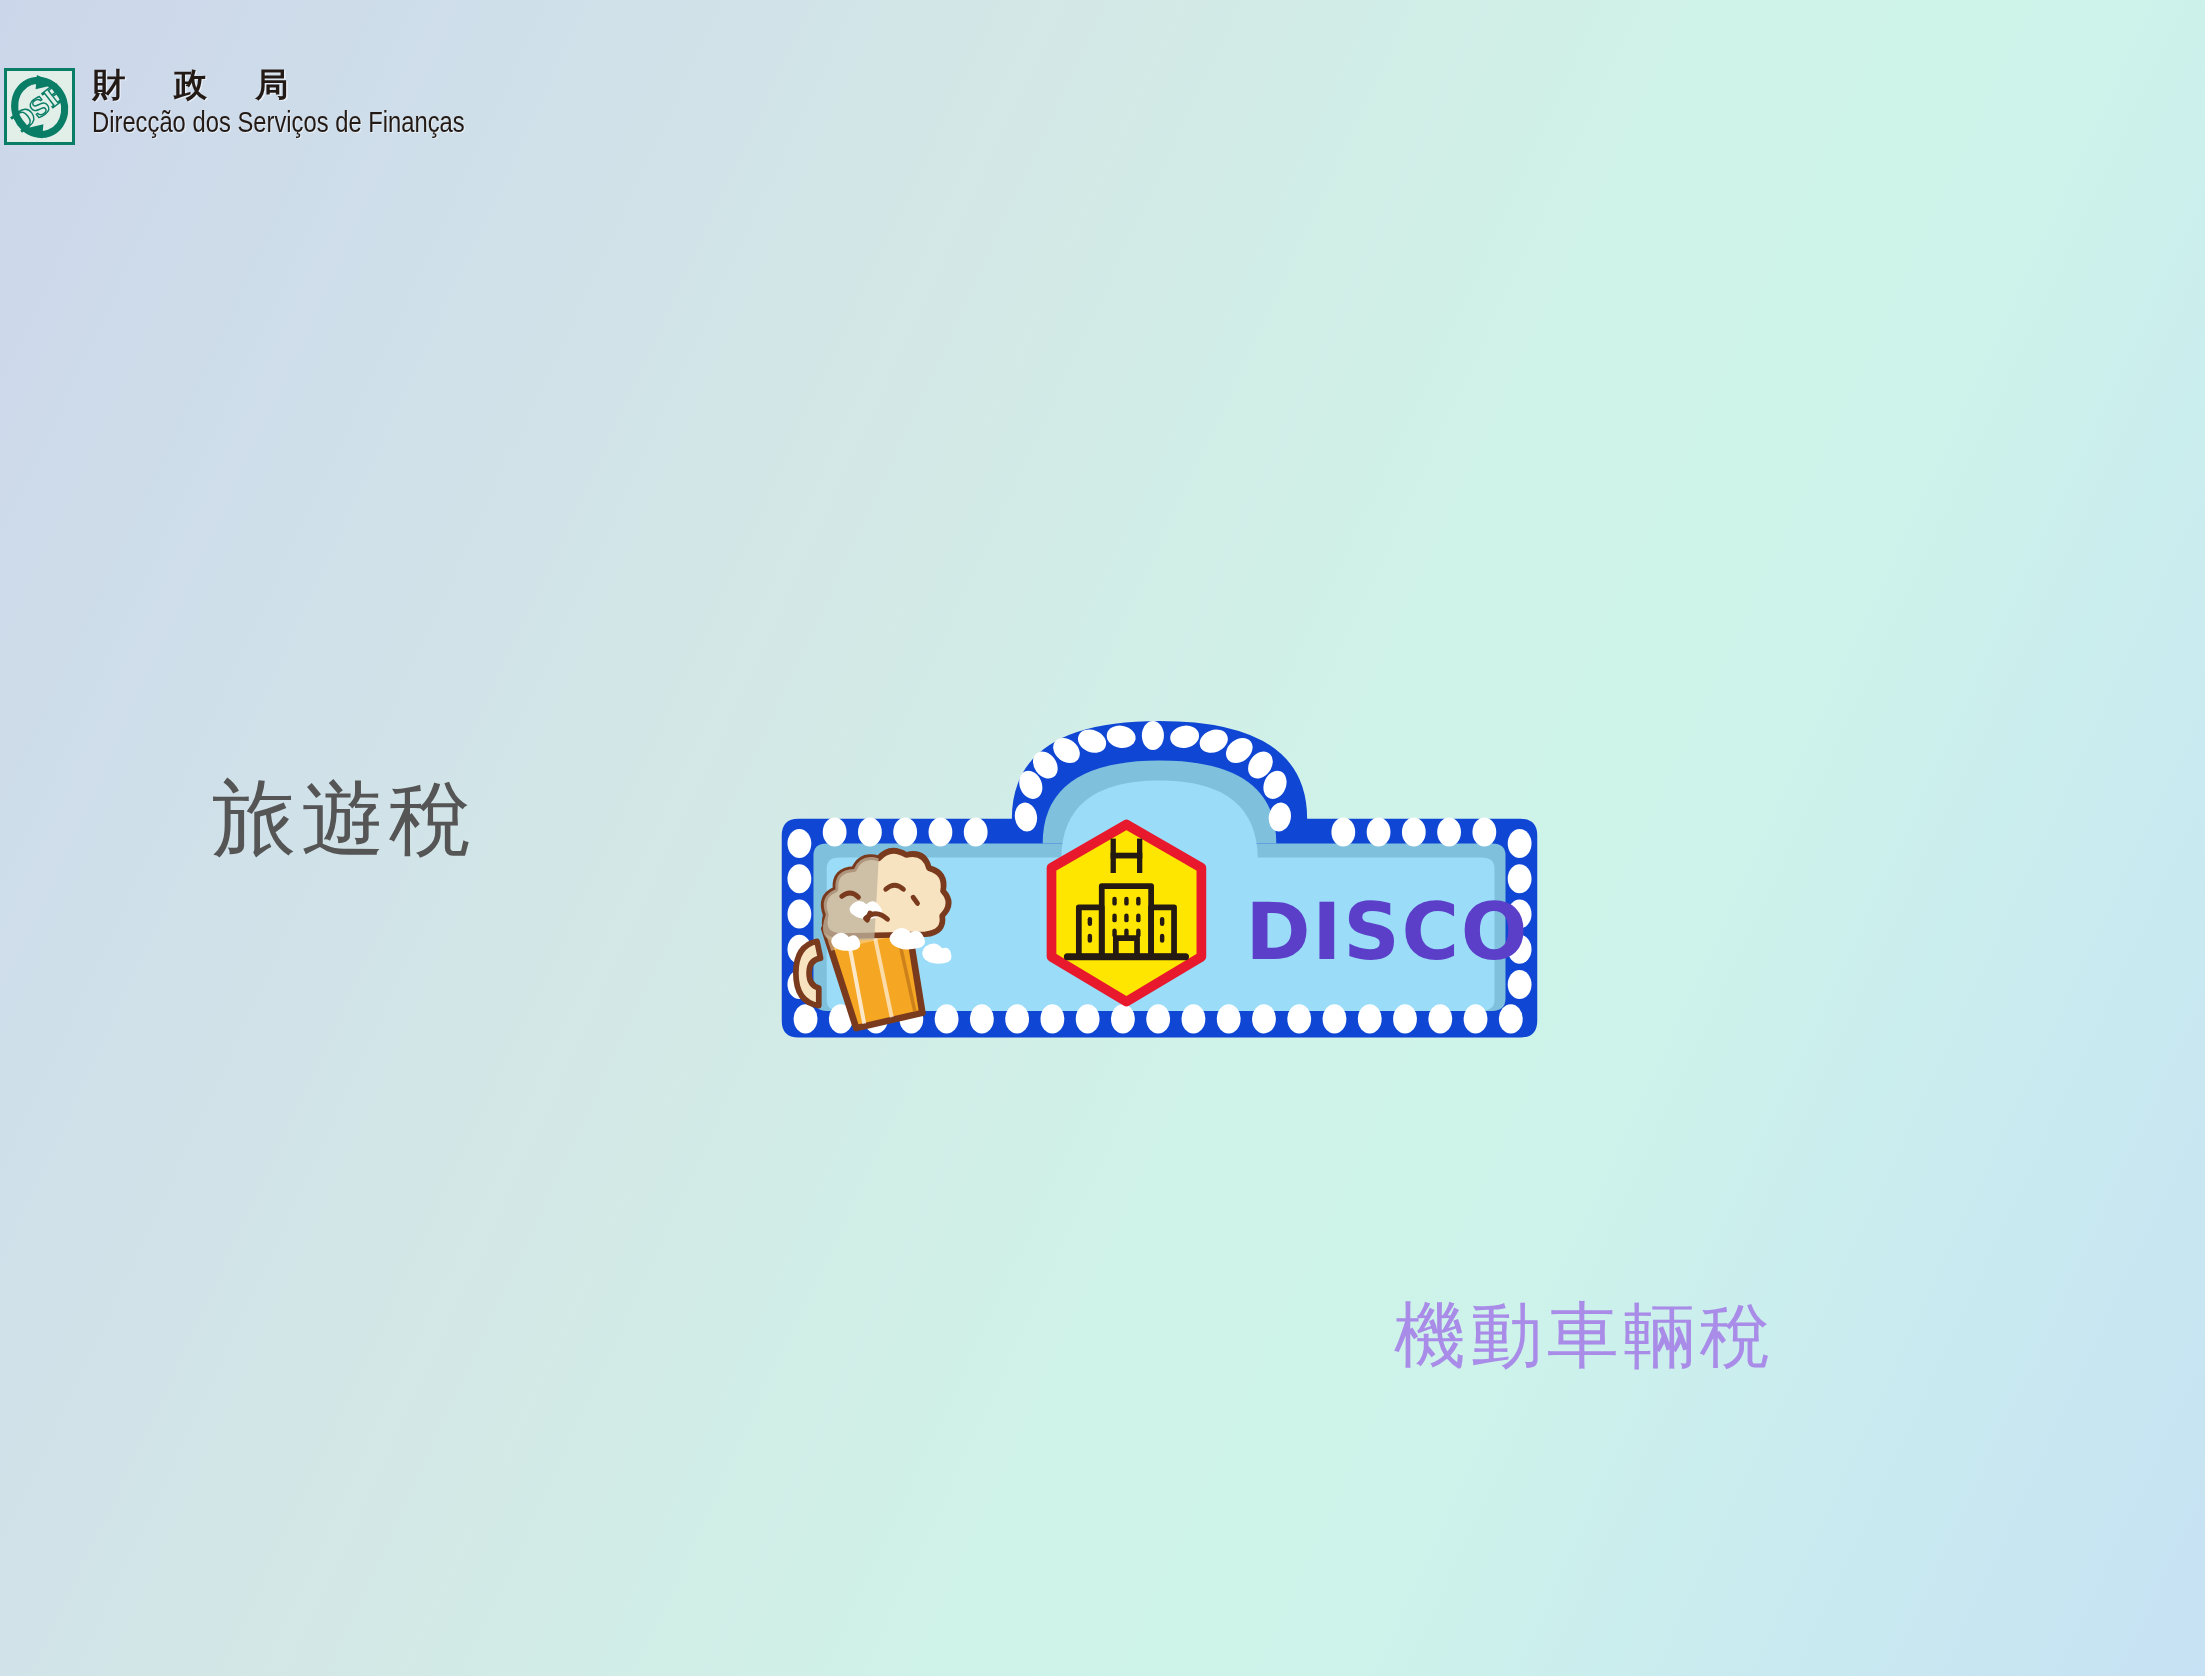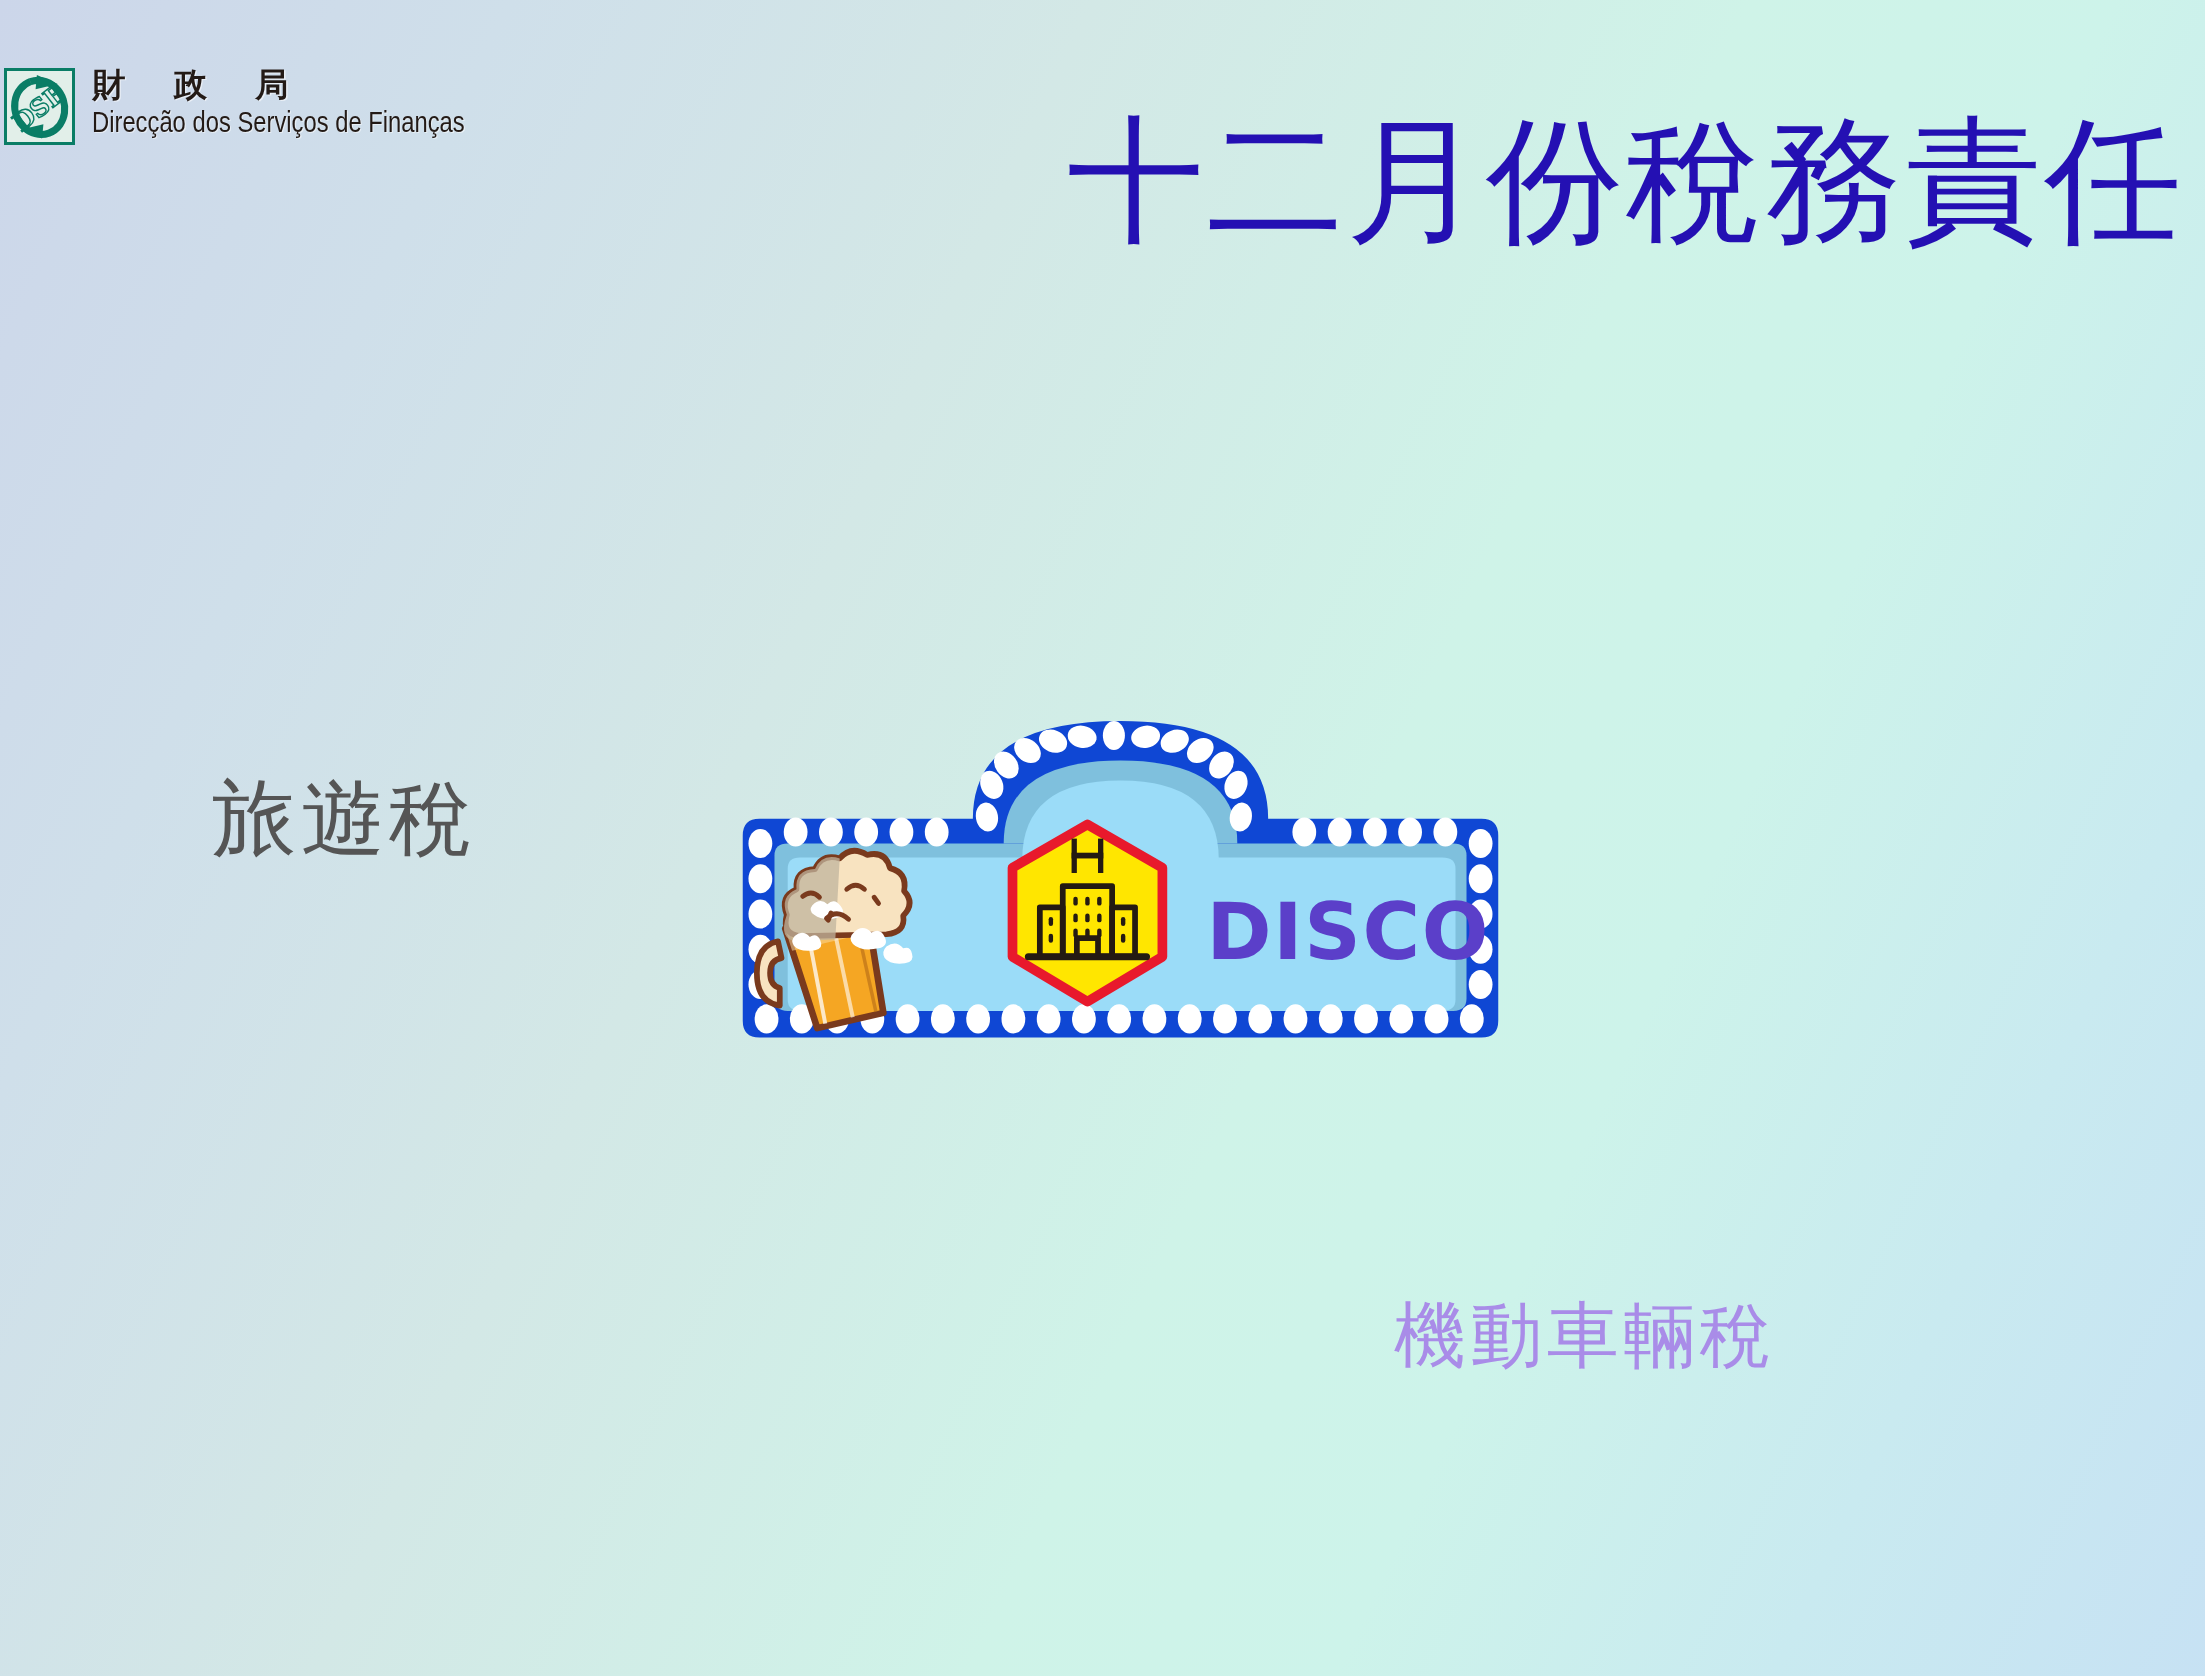--- a/index.html
+++ b/index.html
@@ -56,21 +56,21 @@
     white-space:nowrap;letter-spacing:4.4px;
   }
   
   #vehicle-label{
     position:absolute;left:1394px;top:1299px;
     font-family:"DejaVu Sans",sans-serif;
     font-size:72px;line-height:1;color:#a98ce8;
     white-space:nowrap;letter-spacing:4.4px;
   }
   
-  #marquee{position:absolute;left:726px;top:703px;width:789px;height:351px;}
+  #marquee{position:absolute;left:765px;top:703px;width:789px;height:351px;}
   #marquee svg{width:100%;height:100%;display:block;}
 </style>
 </head>
 <body>
 
 <div id="slide">
 
   <div id="logo-block">
 
     <div id="dsf-mark">
@@ -87,21 +87,20 @@
       </svg>
     </div>
 
     <div id="logo-text">
       <div id="org-cn">財 政 局</div>
       <div id="org-pt">Direcção dos Serviços de Finanças</div>
     </div>
 
   </div>
 
-  <div id="main-title">十二月份稅務責任</div>
 
   <div id="tourism-label">旅遊稅</div>
 
   <div id="marquee">
     <svg viewBox="0 0 1790 795" xmlns="http://www.w3.org/2000/svg">
       <defs>
 
         <path id="outline" d="M38 300
                  Q38 262 76 262
                  L560 262

